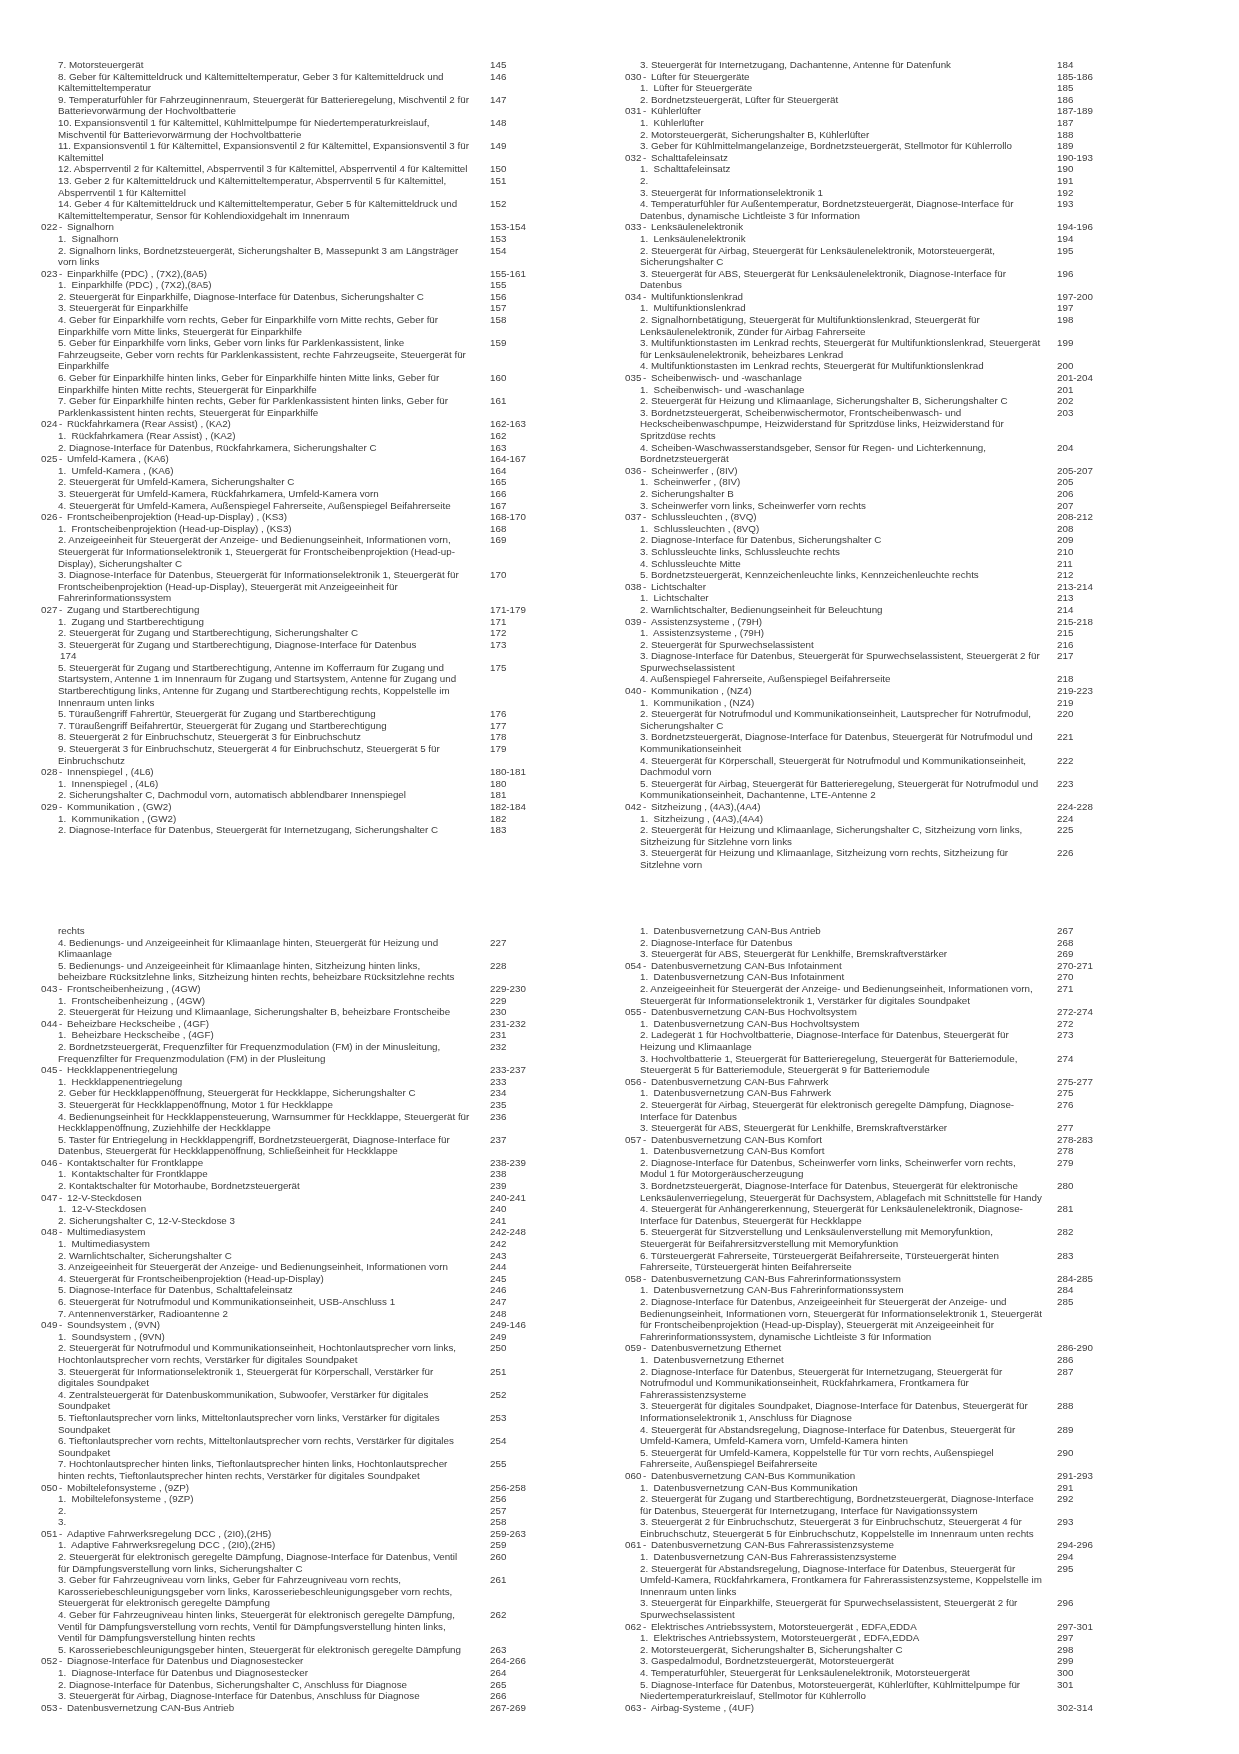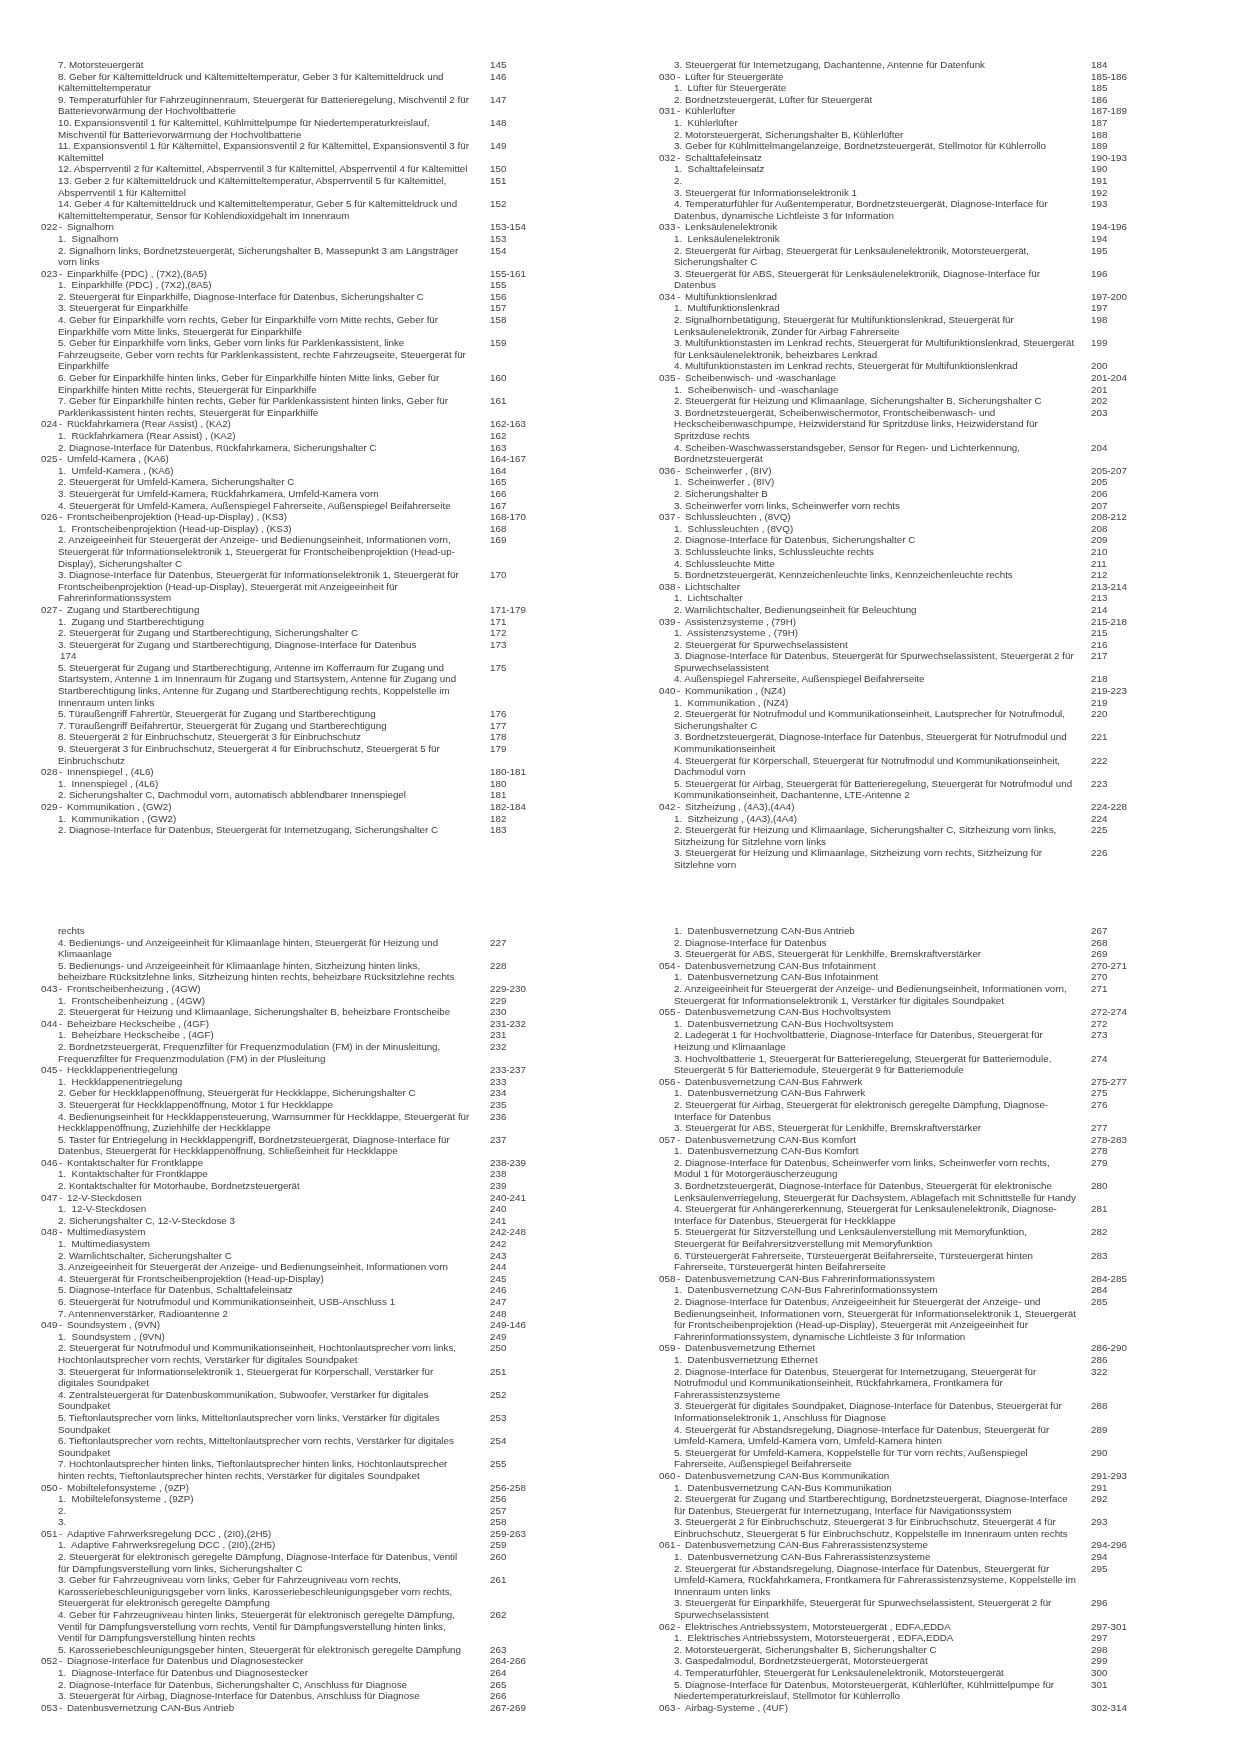--- a/index.html
+++ b/index.html
@@ -8,21 +8,21 @@
     font-family:"Liberation Sans",sans-serif;
     font-size:9.8px;line-height:11.6px;color:#3c3c3c;
     -webkit-font-smoothing:antialiased;
   }
   .doc{position:absolute;inset:0;border-radius:25px;}
   .page{position:absolute;left:0;width:1239px;}
   .page1{top:59px;}
   .page2{top:925px;}
   .col{position:absolute;top:0;}
   .col0{left:41px;}
-  .col1{left:659px;}
+  .col1{left:625px;}
   .row{display:flex;align-items:flex-start;}
   .txt{white-space:pre-wrap;box-sizing:border-box;}
   .col0 .txt{width:430px;}
   .col1 .txt{width:420px;}
   .col0 .pg{margin-left:19px;}
   .col1 .pg{margin-left:12px;}
   .col0 .item-row .txt{padding-left:17px;}
   .col1 .item-row .txt{padding-left:15px;}
   .sec-txt{display:flex;}
   .sec-code{flex:0 0 18px;}
@@ -758,21 +758,21 @@
         <div class="row sec-row">
           <div class="txt sec-txt"><span class="sec-code">059</span><span class="sec-dash">-</span><span class="sec-title">Datenbusvernetzung Ethernet</span></div>
           <div class="pg">286-290</div>
         </div>
         <div class="row item-row">
           <div class="txt">1.  Datenbusvernetzung Ethernet</div>
           <div class="pg">286</div>
         </div>
         <div class="row item-row">
           <div class="txt">2. Diagnose-Interface für Datenbus, Steuergerät für Internetzugang, Steuergerät für Notrufmodul und Kommunikationseinheit, Rückfahrkamera, Frontkamera für Fahrerassistenzsysteme</div>
-          <div class="pg">322</div>
+          <div class="pg">287</div>
         </div>
         <div class="row item-row">
           <div class="txt">3. Steuergerät für digitales Soundpaket, Diagnose-Interface für Datenbus, Steuergerät für Informationselektronik 1, Anschluss für Diagnose</div>
           <div class="pg">288</div>
         </div>
         <div class="row item-row">
           <div class="txt">4. Steuergerät für Abstandsregelung, Diagnose-Interface für Datenbus, Steuergerät für Umfeld-Kamera, Umfeld-Kamera vorn, Umfeld-Kamera hinten</div>
           <div class="pg">289</div>
         </div>
         <div class="row item-row">

